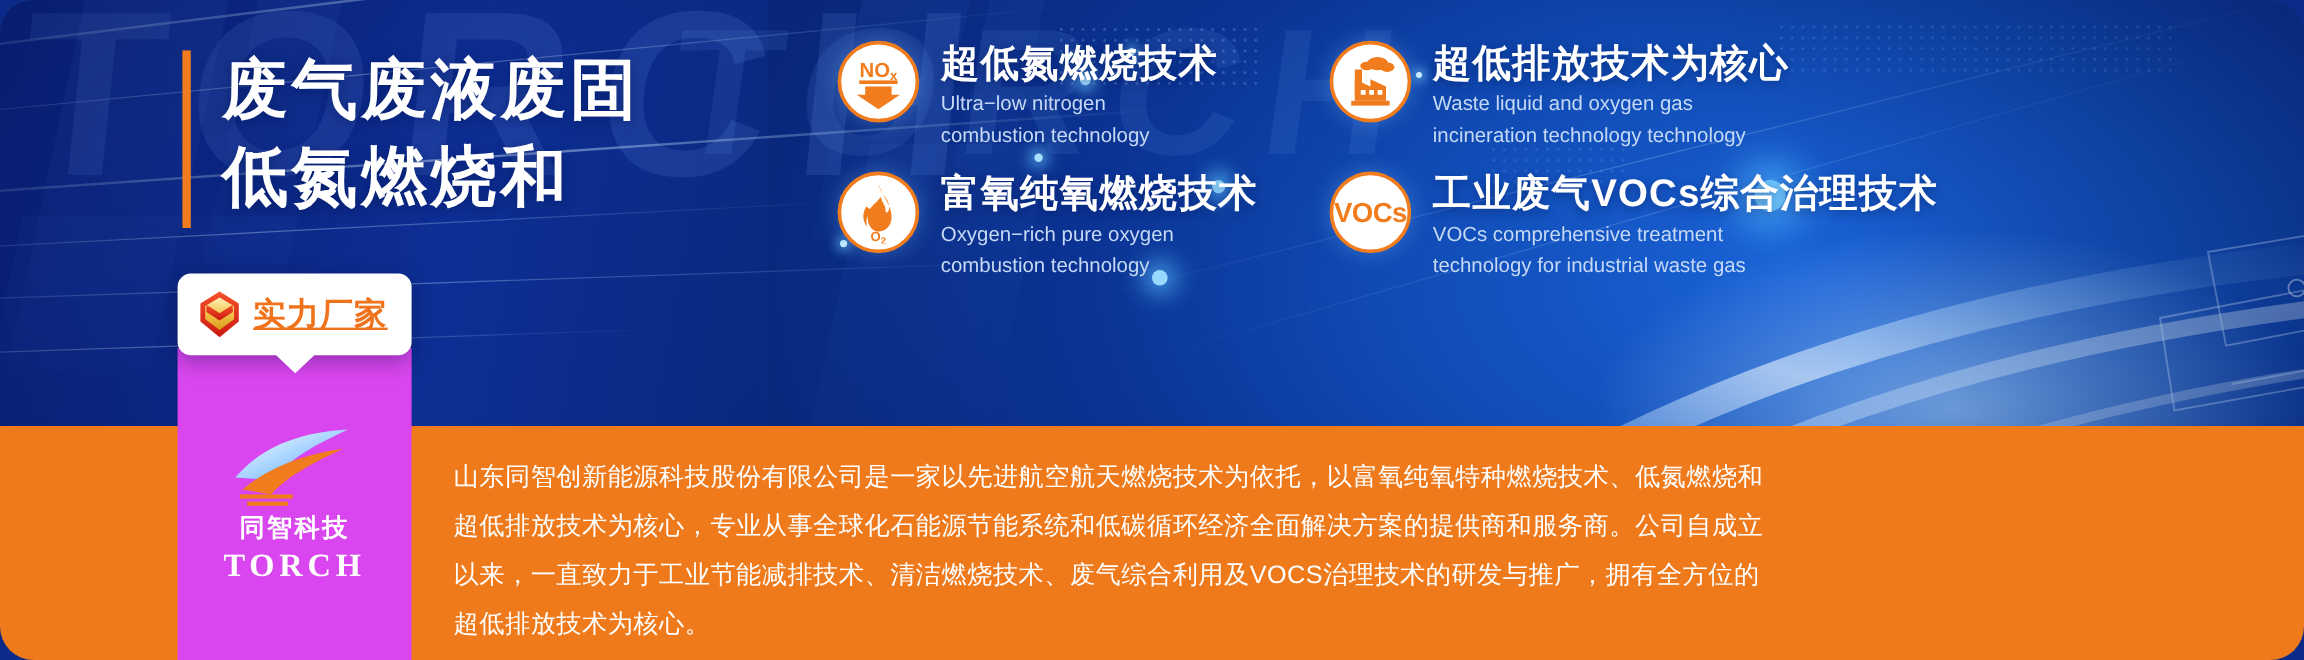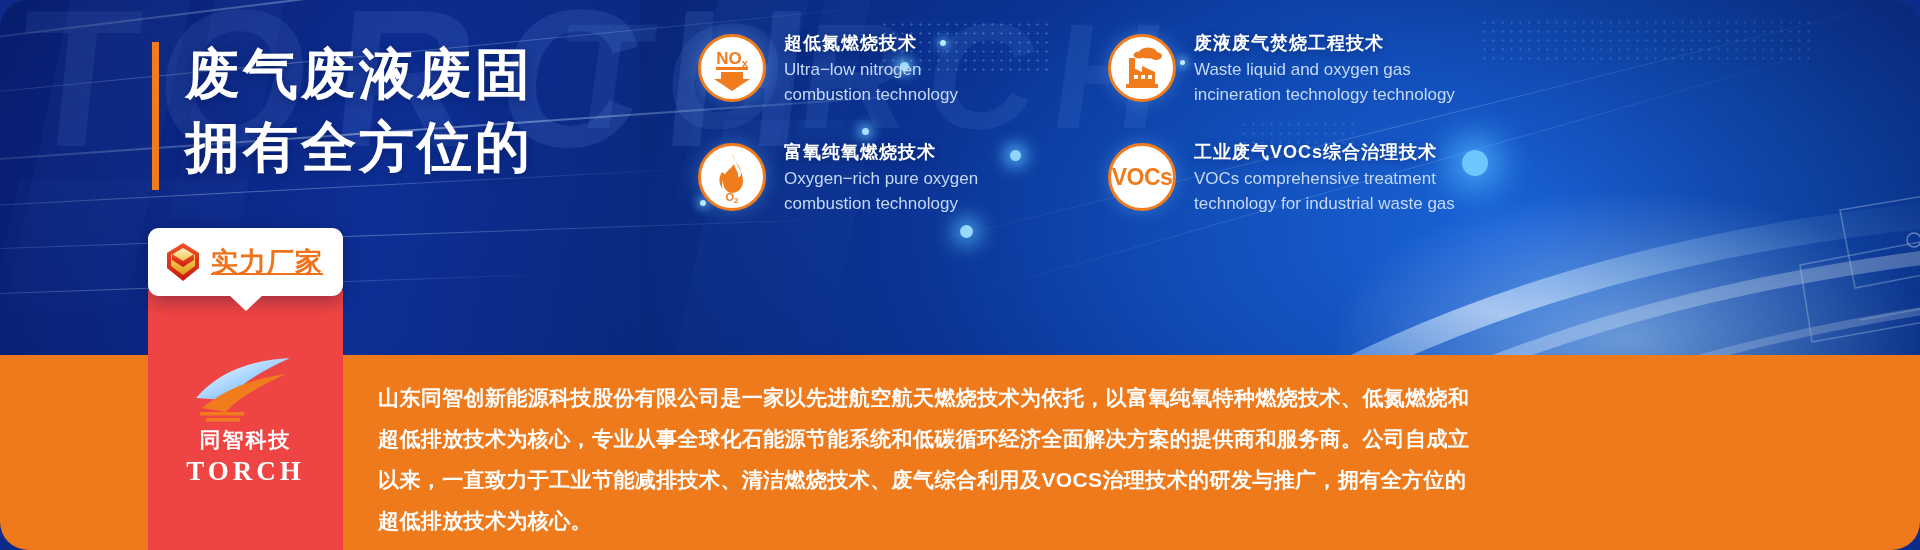--- a/index.html
+++ b/index.html
@@ -89,21 +89,21 @@
     background:#fff; border:3px solid #f07c1e;
     display:flex; align-items:center; justify-content:center;
     flex:0 0 68px; margin-top:4px;
     box-shadow:0 0 18px rgba(120,190,255,.35);
     position:relative;
   }
   .fi-circle svg { display:block; }
   .fi-vocs { color:#f07c1e; font-weight:bold; font-size:23px; letter-spacing:-.5px;
     font-family:"Liberation Sans",sans-serif; }
   .f-text { padding-top:2px; }
-  .f-cn { color:#fff; font-size:18px; font-weight:bold; letter-spacing:1px; line-height:1.25;
+  .f-cn { color:#fff; font-size:32px; font-weight:bold; letter-spacing:1px; line-height:1.25;
     text-shadow:0 2px 8px rgba(0,20,80,.45); white-space:nowrap; }
   .f-en { color:#c5d9f5; font-size:17px; line-height:1.28; margin-top:4px; white-space:nowrap;
     font-family:"Liberation Sans",sans-serif; }
 
   
   .badge {
     position:absolute; left:148px; top:228px; width:195px; height:68px;
     background:#fff; border-radius:11px;
     display:flex; align-items:center; gap:9px; padding-left:16px;
     box-shadow:0 5px 18px rgba(0,10,50,.35);
@@ -112,35 +112,35 @@
   .badge:after {
     content:""; position:absolute; left:50%; bottom:-15px; transform:translateX(-50%);
     border-left:17px solid transparent; border-right:17px solid transparent;
     border-top:16px solid #fff;
   }
   .badge-text { color:#f0721a; font-size:27px; font-weight:bold; letter-spacing:1px;text-decoration:underline; }
 
   
   .logo-panel {
     position:absolute; left:148px; top:290px; width:195px; height:260px;
-    background:#ef4444; z-index:5;
+    background:#d946ef; z-index:5;
     display:flex; flex-direction:column; align-items:center; justify-content:center; gap:2px;
   }
   .logo-cn { color:#fff; font-size:21px; font-weight:bold; letter-spacing:2px; }
   .logo-en { color:#fff; font-size:27px; font-weight:bold; letter-spacing:4px;
     font-family:"Liberation Serif",serif; }
 
   
   .orange-band {
     position:absolute; left:0; top:355px; width:1920px; height:195px;
     background:#ef7a1c; z-index:2;
   }
   .para {
     position:absolute; left:378px; top:378px; width:1420px; z-index:4;
-    color:#fff; font-size:21px; line-height:1.95; letter-spacing:.4px;font-weight:bold;
+    color:#fff; font-size:21px; line-height:1.95; letter-spacing:.4px;
   }
 </style>
 </head>
 <body>
 
 <div class="banner">
 
   <div class="bg-base"></div>
   <div class="bg-left-dark"></div>
 
@@ -209,21 +209,21 @@
     </g>
     <circle cx="714" cy="70" r="7" fill="none" stroke="#cfe7ff" stroke-opacity=".6" stroke-width="1.5"></circle>
   </svg>
 
   <div class="bg-vignette"></div>
 
   <div class="title-wrap">
     <div class="title-bar"></div>
     <div class="title-text">
       <div>废气废液废固</div>
-      <div>拥有全方位的</div>
+      <div>低氮燃烧和</div>
     </div>
   </div>
 
   <div class="features">
 
     <div class="feature">
       <div class="fi-circle">
         <svg width="50" height="50" viewBox="0 0 50 50">
           <text x="25" y="21" text-anchor="middle" fill="#f07c1e" font-size="17" font-weight="bold" font-family="Liberation Sans, sans-serif">NO<tspan font-size="11" dy="3">x</tspan></text>
           <rect x="9" y="24" width="32" height="3" fill="#f07c1e"></rect>
@@ -245,21 +245,21 @@
           <ellipse cx="21" cy="11" rx="5.5" ry="3.5" fill="#f07c1e"></ellipse>
           <path d="M11 14 h6 v22 h-6 z" fill="#f07c1e"></path>
           <path d="M11 22 L24 28 V22 L37 28 V40 H11 Z" fill="#f07c1e"></path>
           <rect x="8" y="40" width="32" height="4" fill="#f07c1e"></rect>
           <rect x="16" y="31" width="4" height="4" fill="#fff"></rect>
           <rect x="23" y="31" width="4" height="4" fill="#fff"></rect>
           <rect x="30" y="31" width="4" height="4" fill="#fff"></rect>
         </svg>
       </div>
       <div class="f-text">
-        <div class="f-cn">废液废气焚烧工程技术</div>
+        <div class="f-cn">超低排放技术为核心</div>
         <div class="f-en">Waste liquid and oxygen gas</div>
         <div class="f-en">incineration technology technology</div>
       </div>
     </div>
 
     <div class="feature">
       <div class="fi-circle">
         <svg width="50" height="52" viewBox="0 0 50 52">
           <path d="M25 2 C27 12 34 14 34 22 C34 26 31 28 31 24 C31 20 28 18 27 13
                    C22 20 16 22 16 30 C16 38 21 42 25 42 C31 42 36 37 36 30

